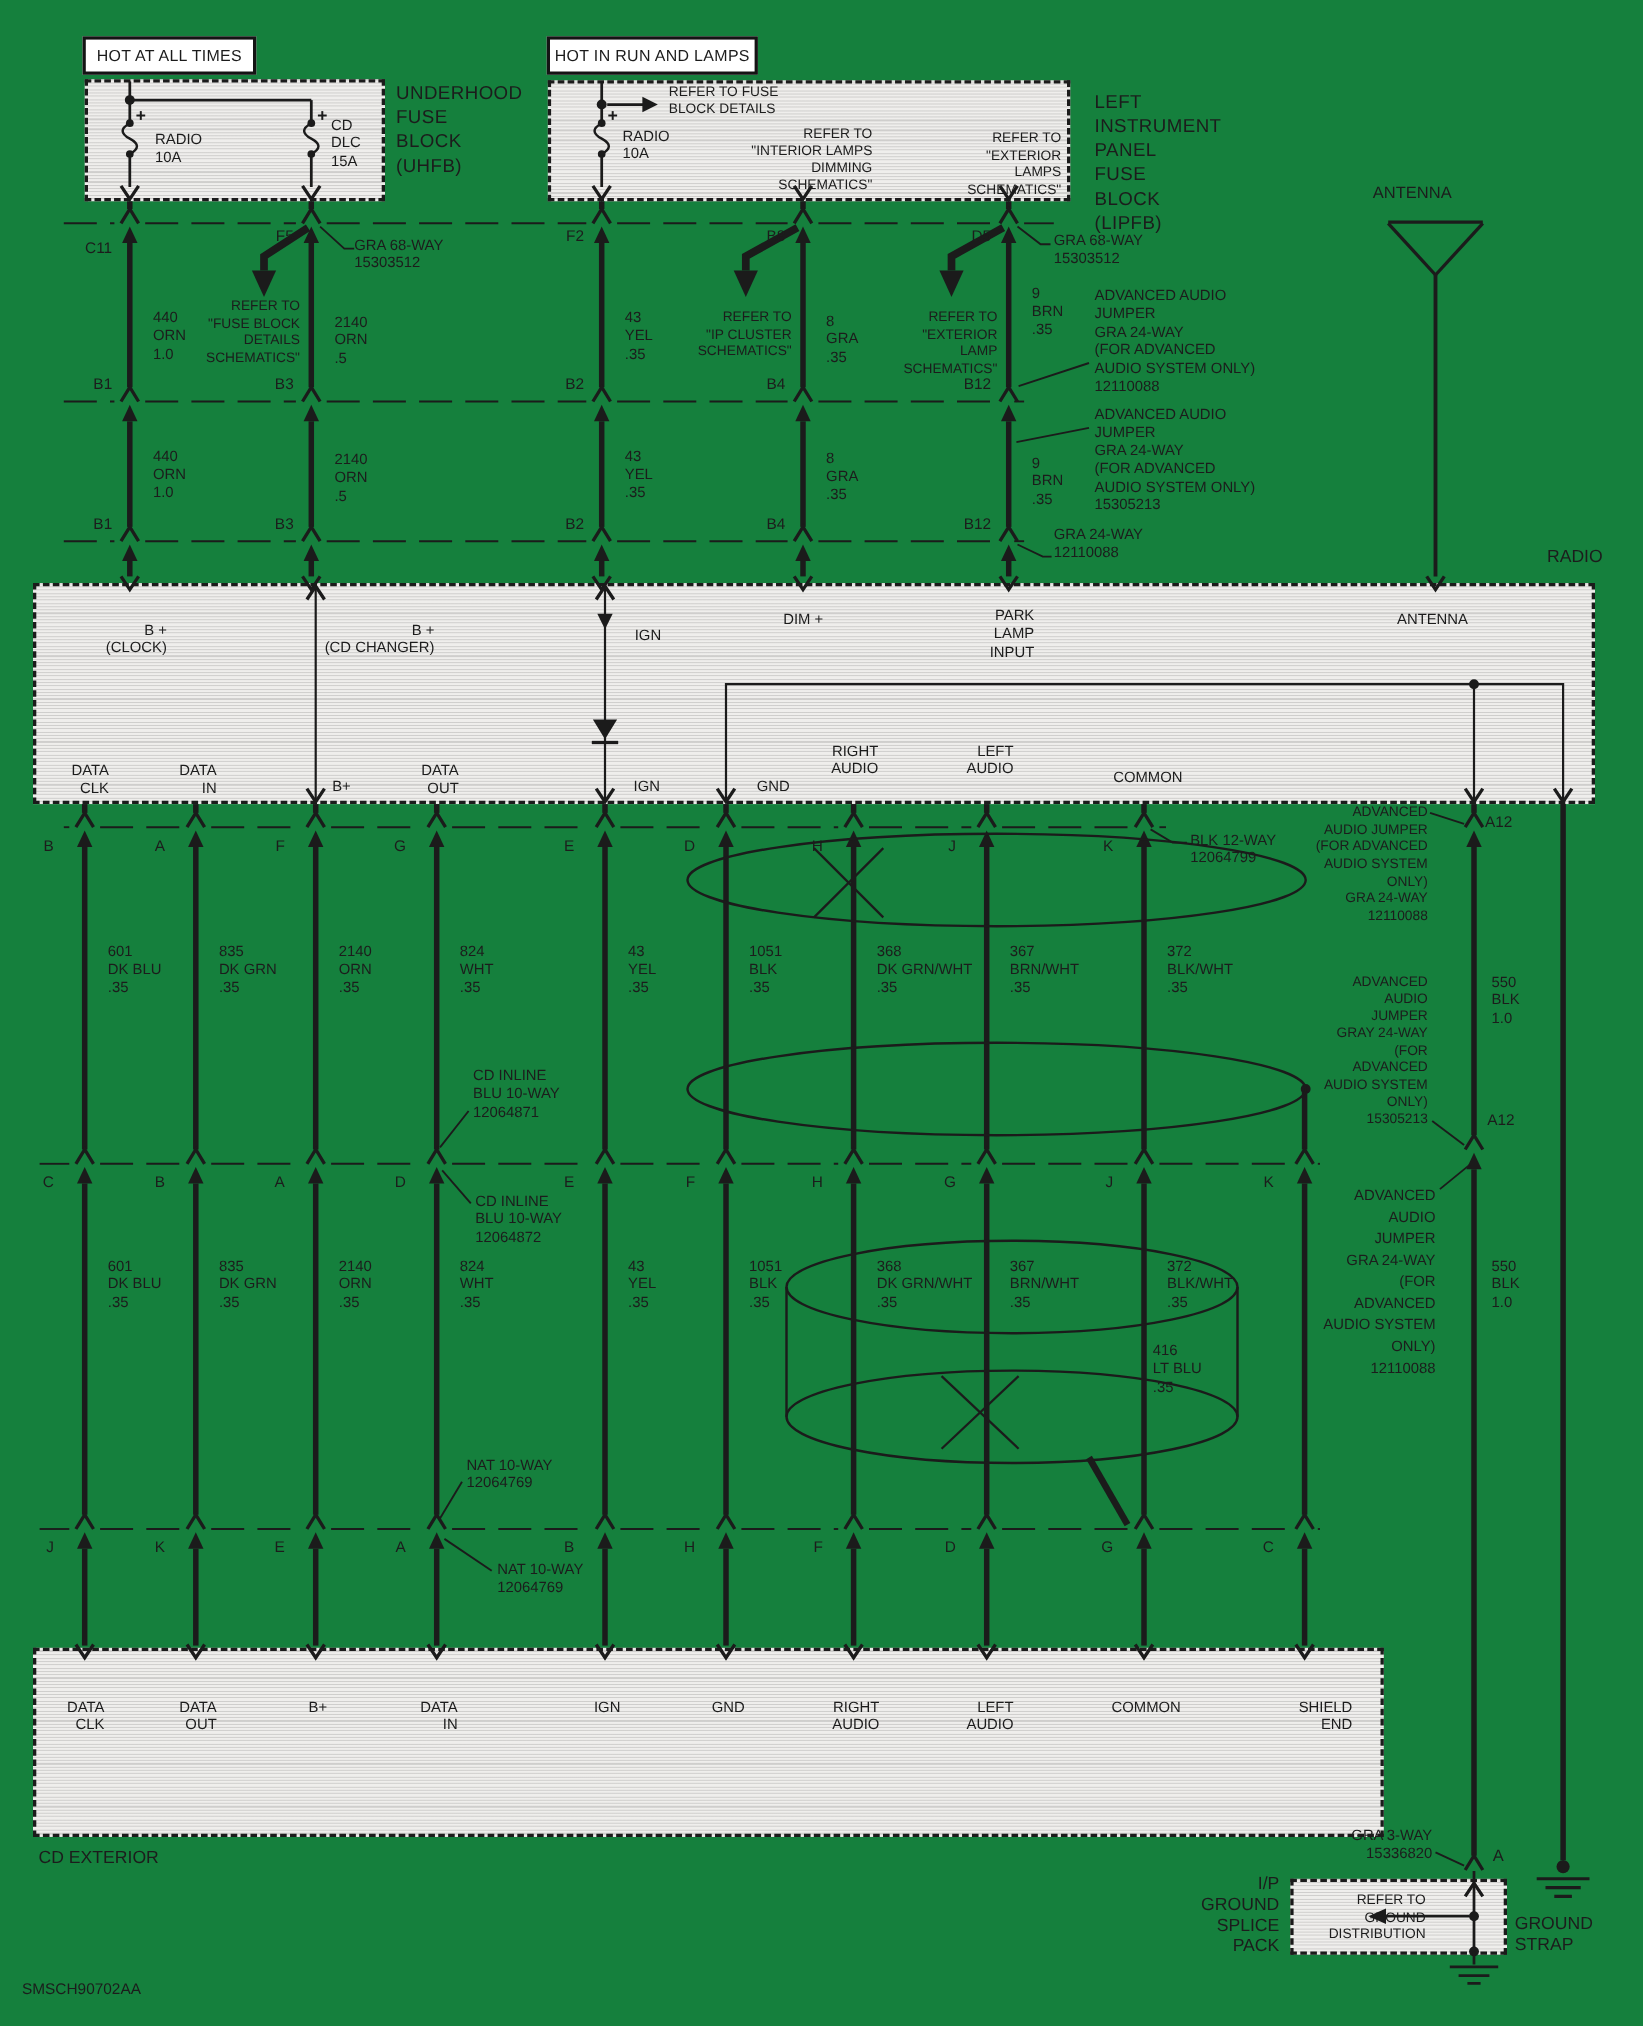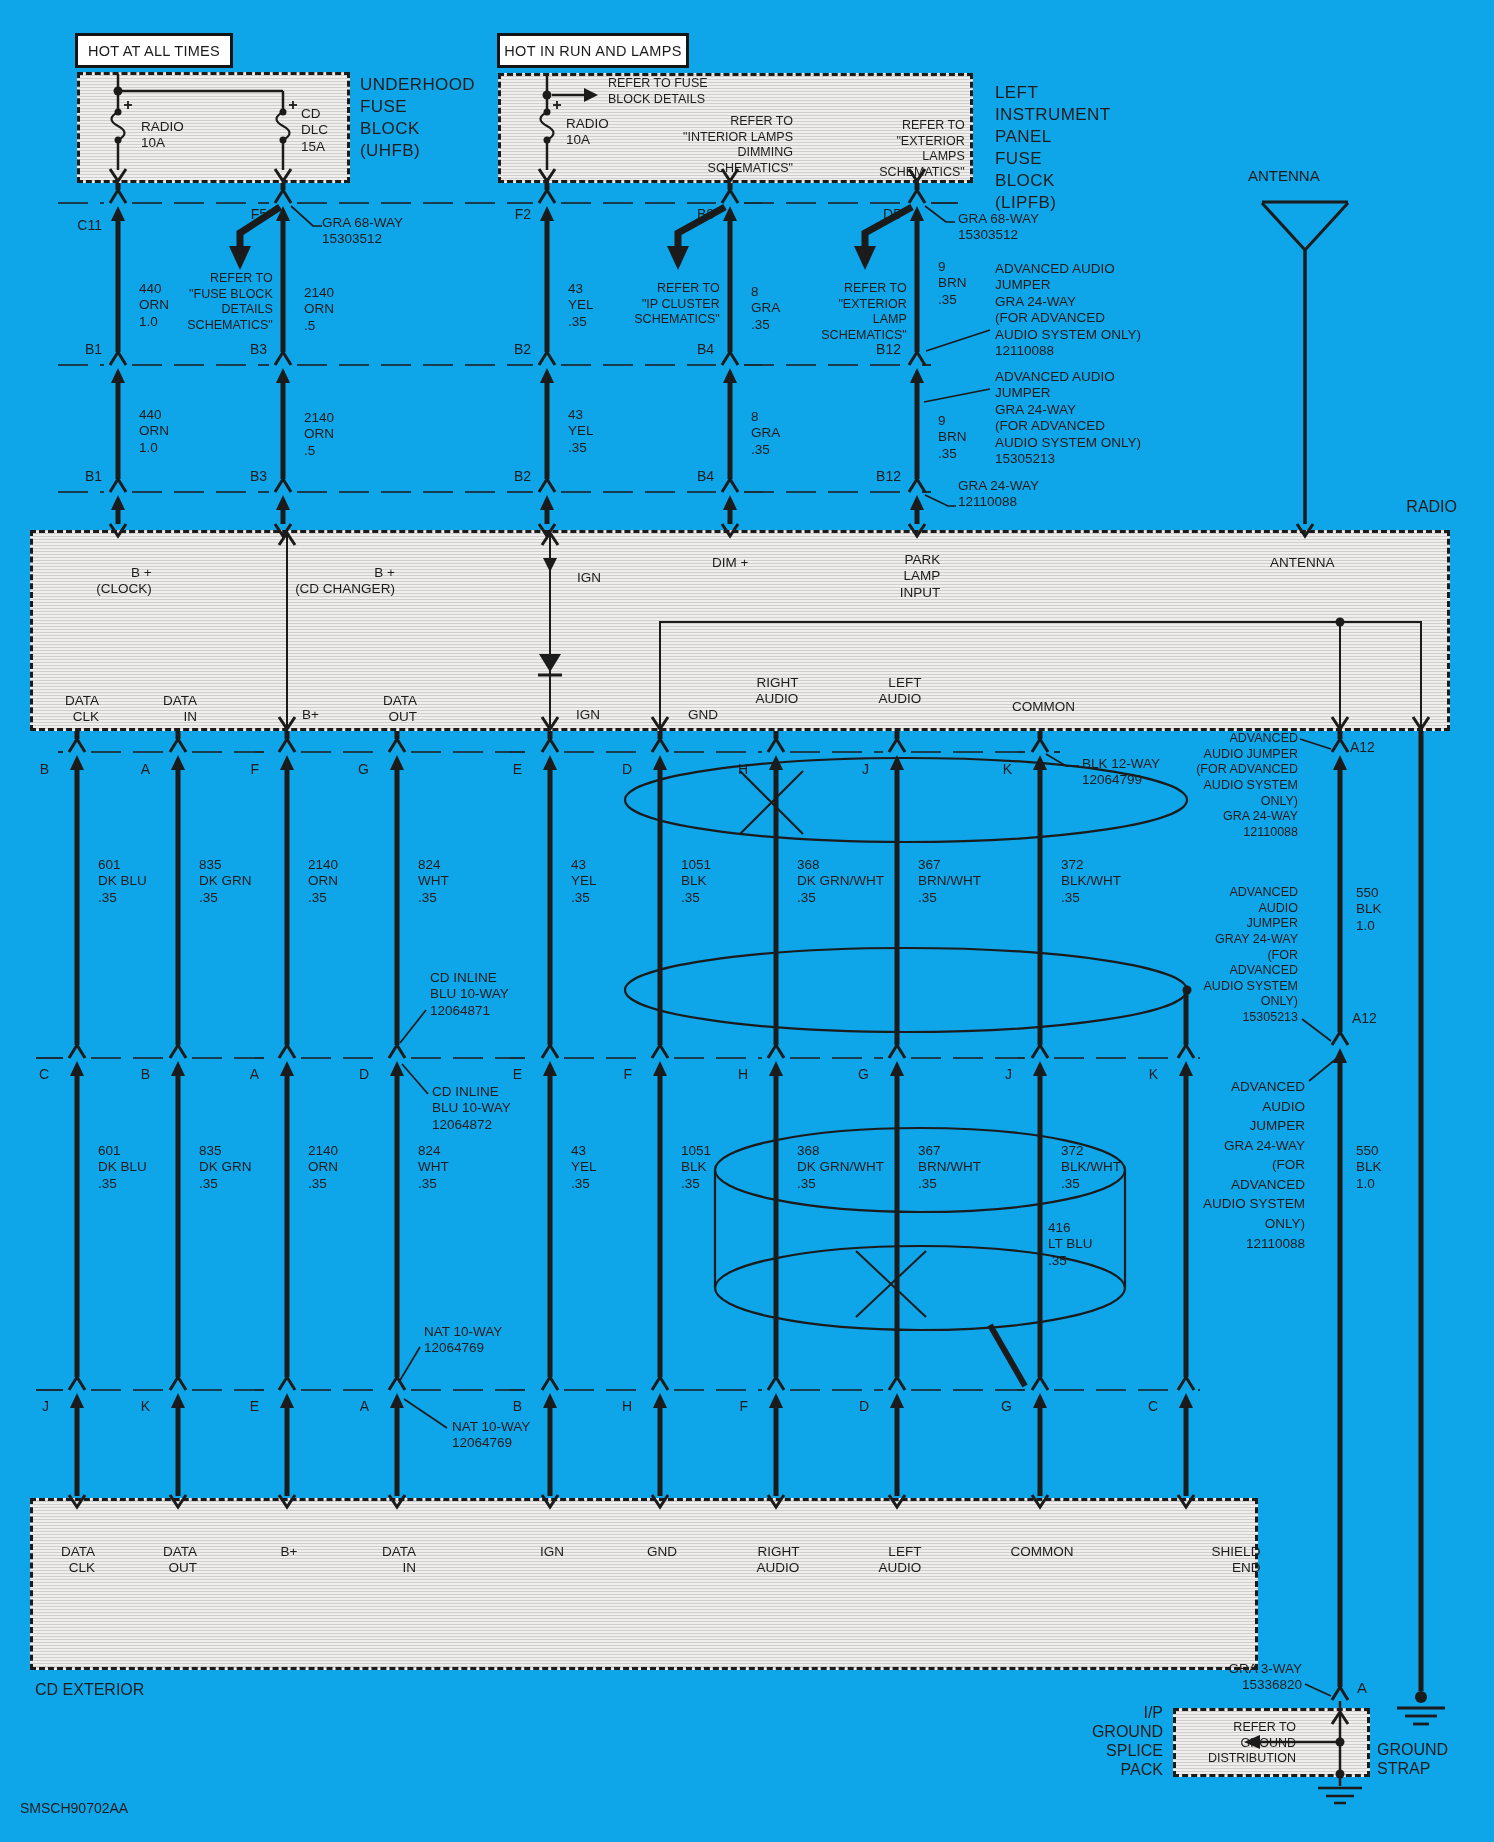--- a/index.html
+++ b/index.html
@@ -1,16 +1,16 @@
 <!DOCTYPE html>
 <html><head>
 <meta charset="utf-8">
 <style>
   html,body{margin:0;padding:0;background:#ffffff;}
-  #page{position:relative;width:1494px;height:1842px;background:#0ea5e9;overflow:hidden;
+  #page{position:relative;width:1494px;height:1842px;background:#15803d;overflow:hidden;
         font-family:"Liberation Sans",sans-serif;color:#1b1b1b;}
   .box{position:absolute;border:3px dashed #1b1b1b;
        background-color:#efeeec;
        background-image:repeating-linear-gradient(180deg, rgba(40,40,40,.16) 0 1px, rgba(0,0,0,0) 1px 3px);}
   .solidbox{position:absolute;border:3px solid #141414;background:#fff;
        display:flex;align-items:center;justify-content:center;font-size:14.5px;letter-spacing:.3px;}
   #wires{position:absolute;left:0;top:0;}
   .lb{position:absolute;font-size:13.5px;line-height:1.22;white-space:pre-line;color:#1c1c1c;}
   .cc{transform:translateX(-50%);text-align:right;}
   .rr{text-align:right;}
@@ -638,21 +638,21 @@
   <div class="lb cc" style="left:289px;top:1544px;">B+</div>
   <div class="lb cc" style="left:399px;top:1544px;">DATA
 IN</div>
   <div class="lb cc" style="left:552px;top:1544px;">IGN</div>
   <div class="lb cc" style="left:662px;top:1544px;">GND</div>
   <div class="lb cc" style="left:778px;top:1544px;">RIGHT
 AUDIO</div>
   <div class="lb cc" style="left:900px;top:1544px;">LEFT
 AUDIO</div>
   <div class="lb cc" style="left:1042px;top:1544px;">COMMON</div>
-  <div class="lb cc" style="left:1205px;top:1544px;margin-left:31px;">SHIELD
+  <div class="lb cc" style="left:1205px;top:1544px;">SHIELD
 END</div>
   <div class="lb t16" style="left:35px;top:1680px;">CD EXTERIOR</div>
 
   <div class="lb rr" style="left:1150px;top:1661px;width:152px;">GRA 3-WAY
 15336820</div>
   <div class="lb md" style="left:1357px;top:1679px;">A</div>
   <div class="lb t16 rr" style="left:1040px;top:1704px;width:123px;line-height:1.18;">I/P
 GROUND
 SPLICE
 PACK</div>

